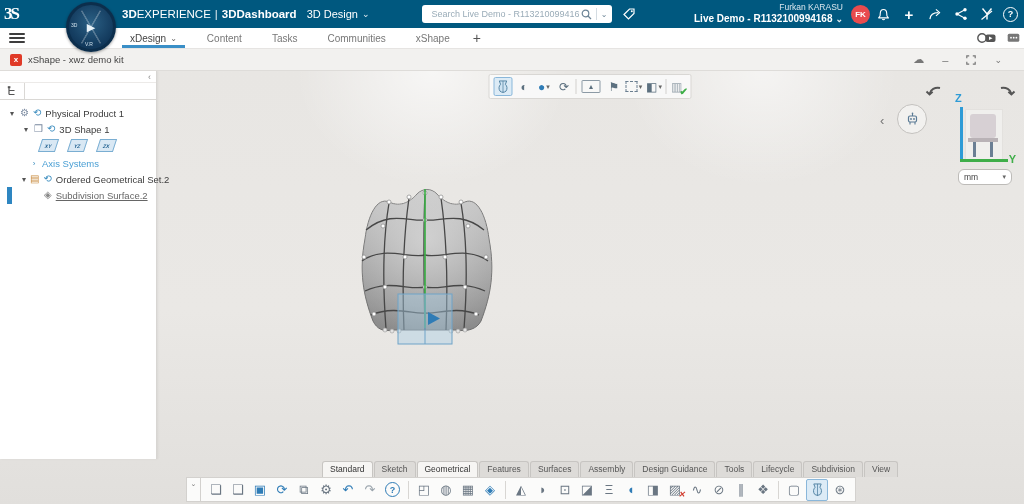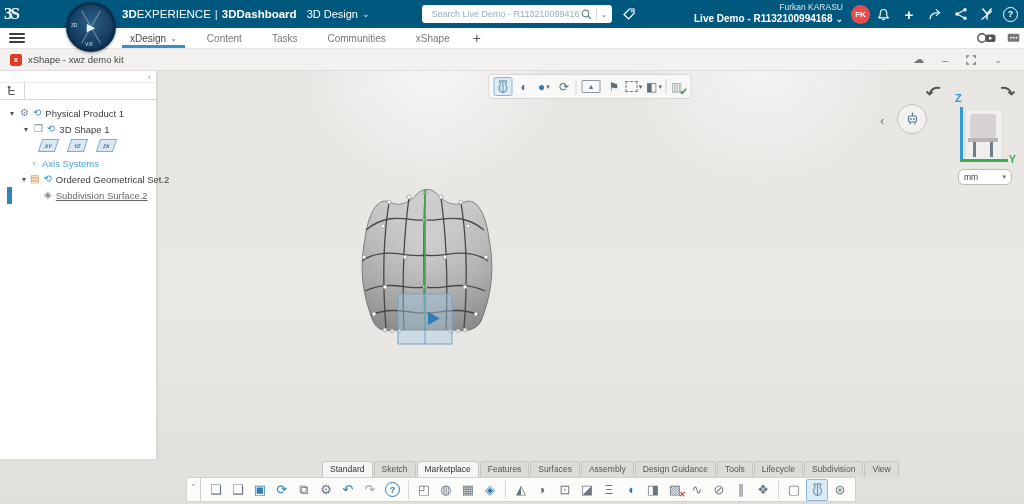--- a/index.html
+++ b/index.html
@@ -462,21 +462,21 @@
       <g>
         <rect x="46" y="113" width="54" height="50" fill="rgba(166,204,228,0.42)" stroke="#6fa3c8" stroke-width="1"></rect>
         <line x1="73" y1="113" x2="73" y2="163" stroke="#6fa3c8" stroke-width="1"></line>
         <polygon points="76,131 88,137.5 76,144" fill="#2f7cb6"></polygon>
       </g>
     </svg>
 
     <div class="btabs">
       <div class="btab lit">Standard</div>
       <div class="btab">Sketch</div>
-      <div class="btab lit">Marketplace</div>
+      <div class="btab lit">Geometrical</div>
       <div class="btab">Features</div>
       <div class="btab">Surfaces</div>
       <div class="btab">Assembly</div>
       <div class="btab">Design Guidance</div>
       <div class="btab">Tools</div>
       <div class="btab">Lifecycle</div>
       <div class="btab">Subdivision</div>
       <div class="btab">View</div>
     </div>
 

